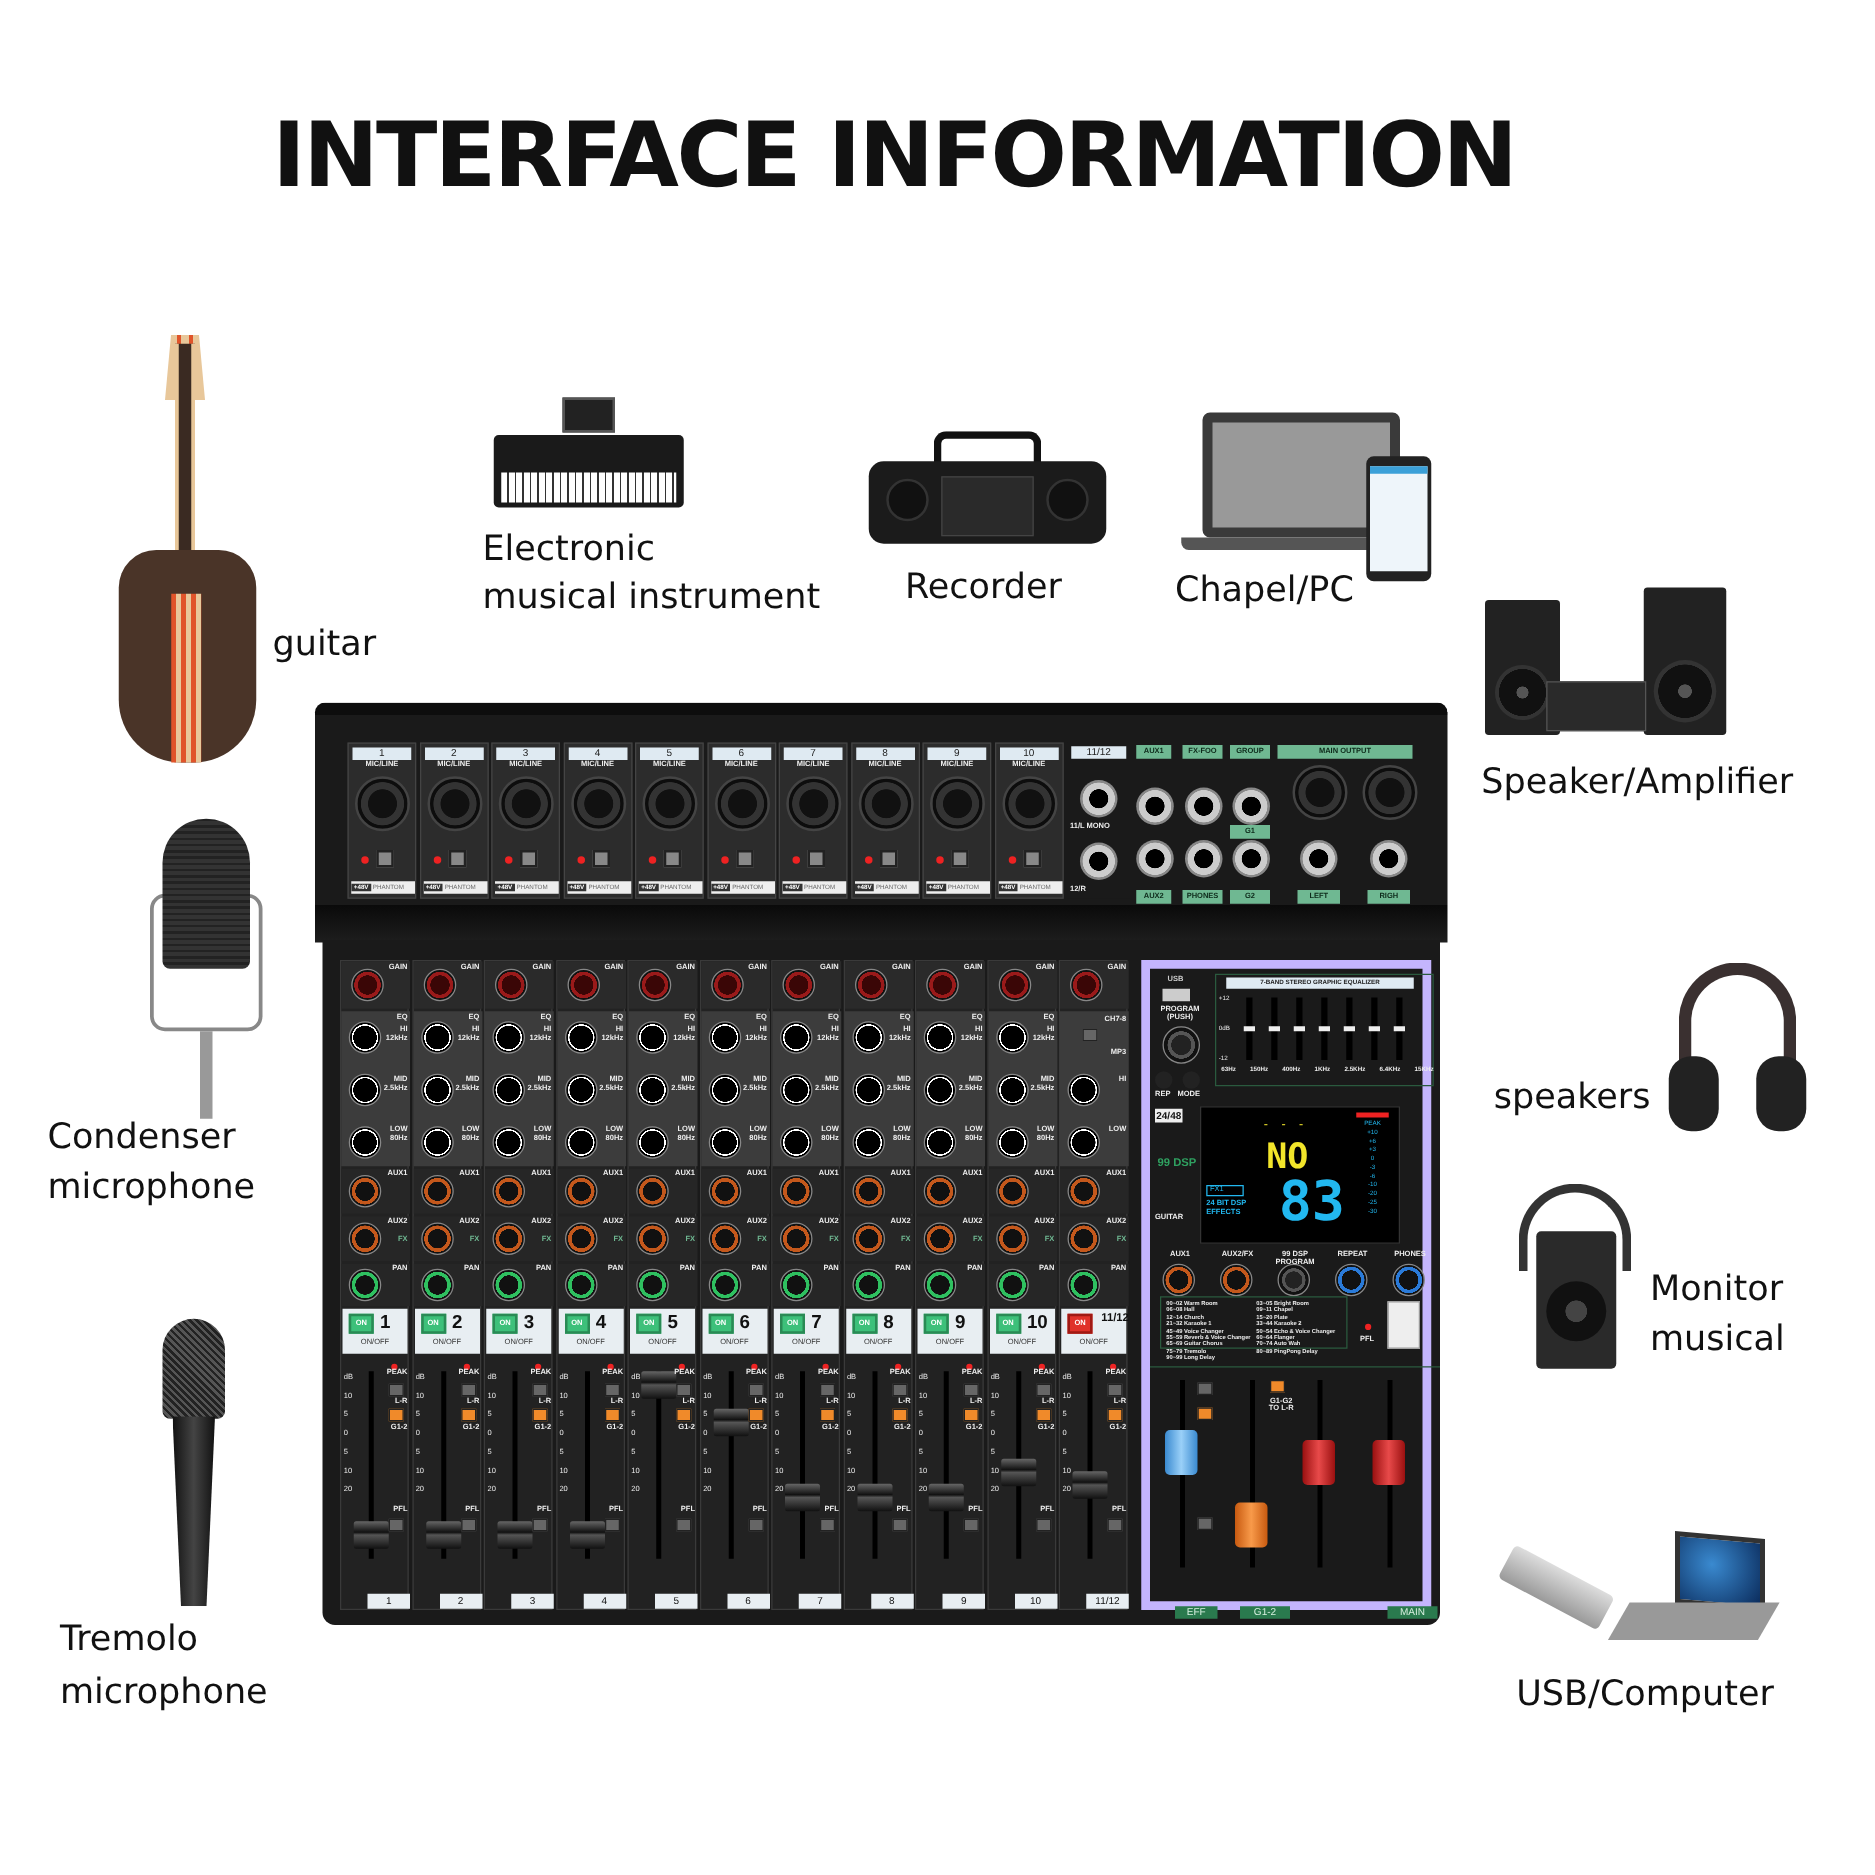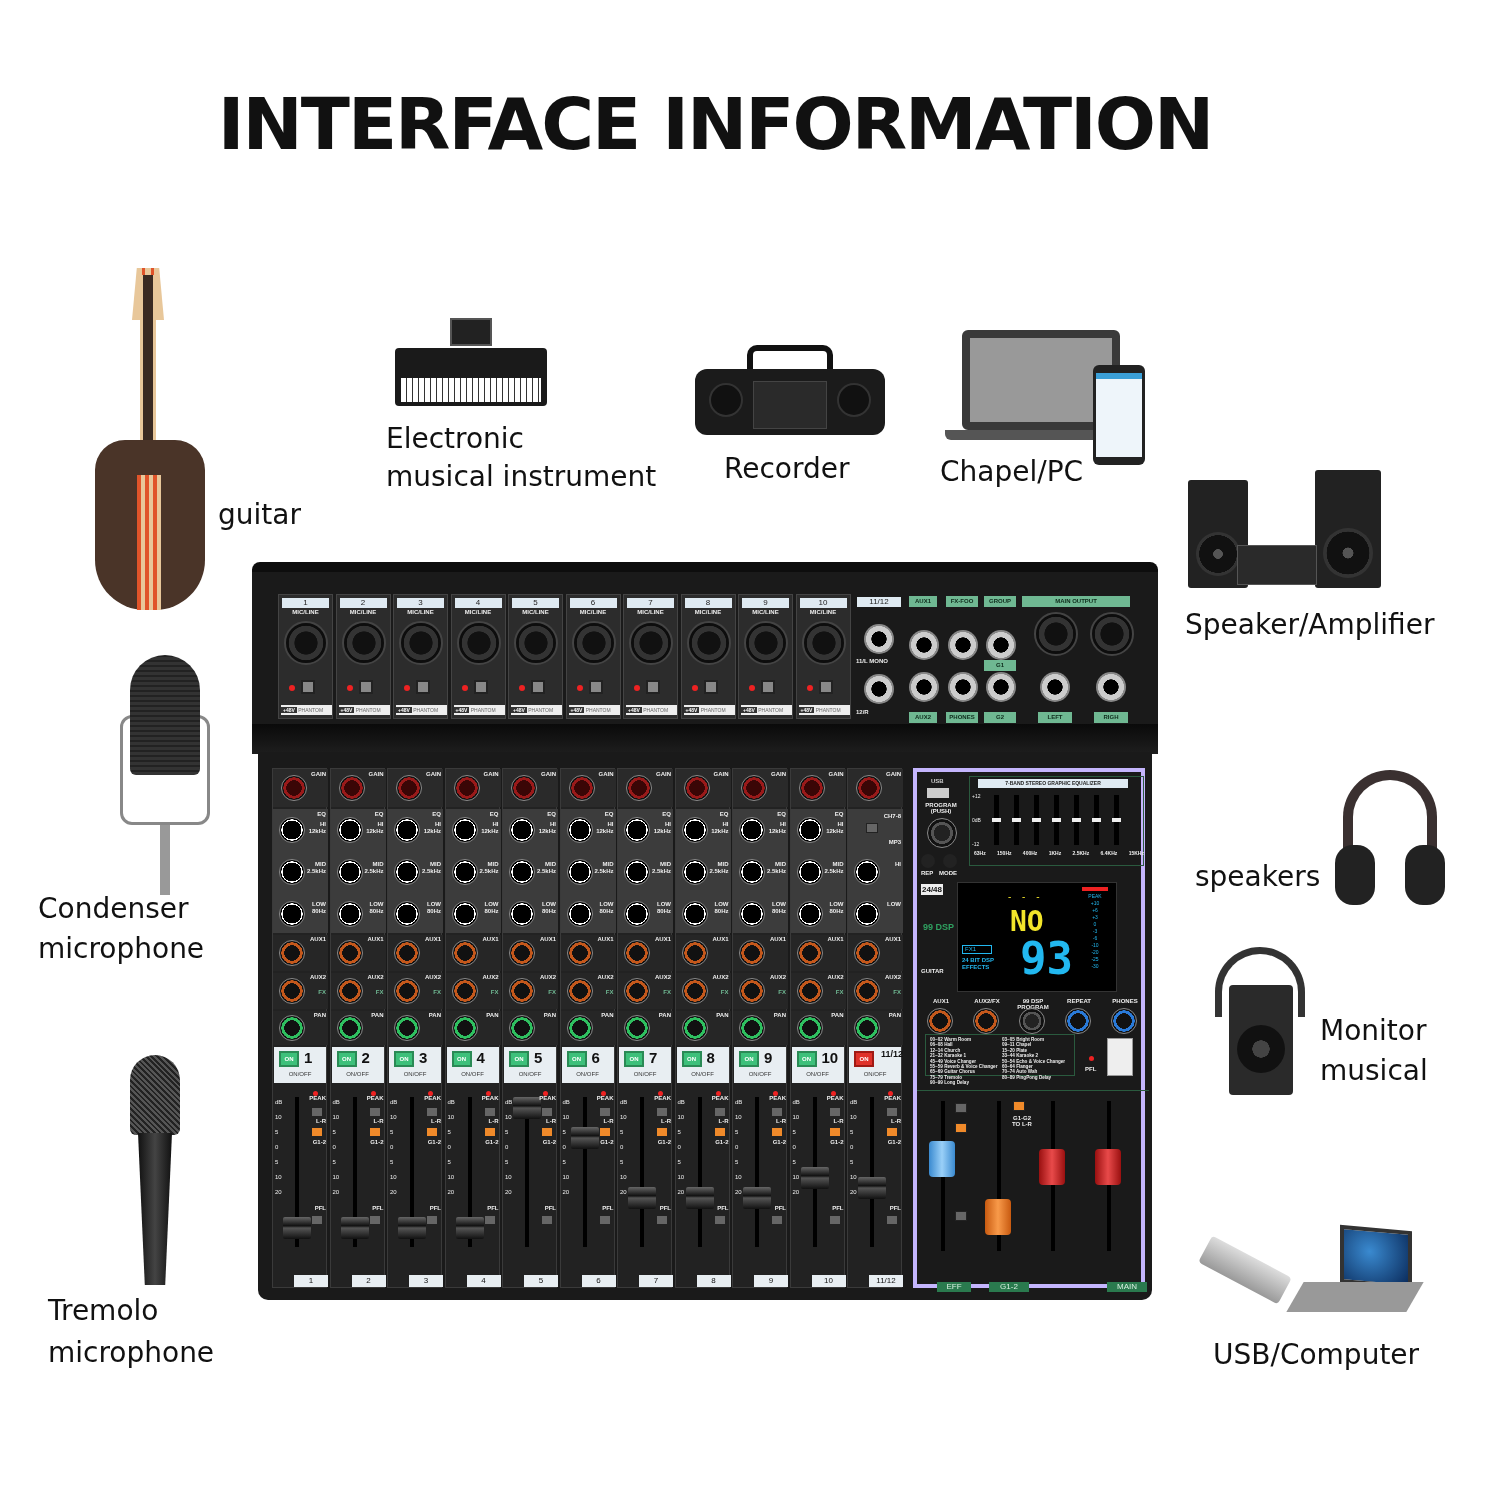--- a/index.html
+++ b/index.html
@@ -91,21 +91,21 @@
 .fader-area{position:absolute;left:0;top:318px;width:55px;height:200px}
 .fader-scale{position:absolute;left:2px;top:8px;font-size:6px;color:#eee;line-height:15px}
 .fader-slot{position:absolute;left:22px;top:10px;width:4px;height:150px;background:#000}
 .fader-cap{position:absolute;left:10px;width:28px;height:22px;background:linear-gradient(#666,#111 40%,#555 50%,#111);border-radius:2px}
 .peak-led{position:absolute;left:40px;top:4px;width:5px;height:5px;border-radius:50%;background:#e22}
 .sbtn{position:absolute;left:38px;width:12px;height:10px;background:#666;border:1px solid #222}
 .sbtn.org{background:#f08a2a}
 .flbl{position:absolute;right:2px;font-size:6px;font-weight:bold;color:#eee}
 .chfoot{position:absolute;right:0;bottom:0;width:34px;height:12px;background:#e8eef2;font-size:8px;text-align:center;line-height:12px;color:#111}
 
-.master{position:absolute;top:16px;left:655px;width:232px;height:520px;border:4px solid #c4b5fd}
+.master{position:absolute;top:16px;left:655px;width:232px;height:520px;border:7px solid #c4b5fd}
 .eq-box{position:absolute;left:52px;top:4px;width:175px;height:90px;border:1px solid #2a5a3e}
 .eq-title{position:absolute;left:8px;top:2px;width:150px;height:9px;background:#dfeaf2;color:#222;font-size:5px;font-weight:bold;text-align:center;line-height:9px}
 .eq-slider{position:absolute;top:18px;width:5px;height:50px;background:#000}
 .eq-slider i{position:absolute;left:-2px;top:23px;width:9px;height:4px;background:#eee}
 .eq-freq{position:absolute;left:4px;top:73px;width:170px;font-size:5px;font-weight:bold;color:#eee;display:flex;justify-content:space-between}
 .eq-db{position:absolute;font-size:5px;color:#eee}
 .lcd{position:absolute;left:40px;top:110px;width:160px;height:110px;background:#000;border:1px solid #333}
 .lcd-no{position:absolute;left:52px;top:22px;font-family:"DejaVu Sans Mono",monospace;font-size:28px;color:#f2e52a;font-weight:bold}
 .lcd-83{position:absolute;left:62px;top:50px;font-family:"DejaVu Sans Mono",monospace;font-size:44px;color:#22b8f0;font-weight:bold}
 .lcd-dash{position:absolute;left:50px;top:8px;font-size:10px;color:#f2e52a;letter-spacing:4px}
@@ -973,21 +973,21 @@
             <span>6.4KHz</span>
             <span>15KHz</span>
           </div>
   </div>
   <div class="small-w" style="left:4px;top:112px;background:#eee;color:#111;padding:1px;font-size:8px">24/48</div>
   <div class="small-w" style="left:6px;top:150px;color:#2fa060;font-size:9px">99 DSP</div>
   <div class="small-w" style="left:4px;top:196px">GUITAR</div>
   <div class="lcd">
     <div class="lcd-dash">- - -</div>
     <div class="lcd-no">NO</div>
-    <div class="lcd-83">93</div>
+    <div class="lcd-83">83</div>
     <div class="lcd-fx">FX1</div>
     <div class="lcd-dsp" style="width:36px">24 BIT DSP EFFECTS</div>
     <div class="lcd-meter">
             <div class="clip"></div>
             <div>PEAK</div>
             <div>+10</div>
             <div>+6</div>
             <div>+3</div>
             <div>0</div>
             <div>-3</div>

